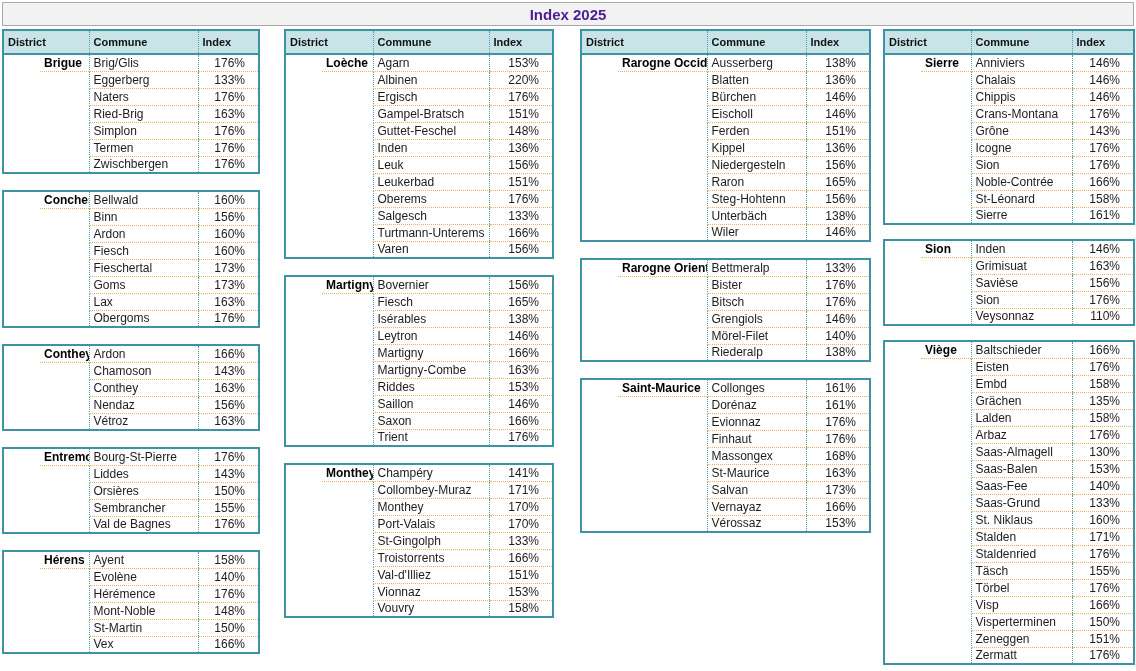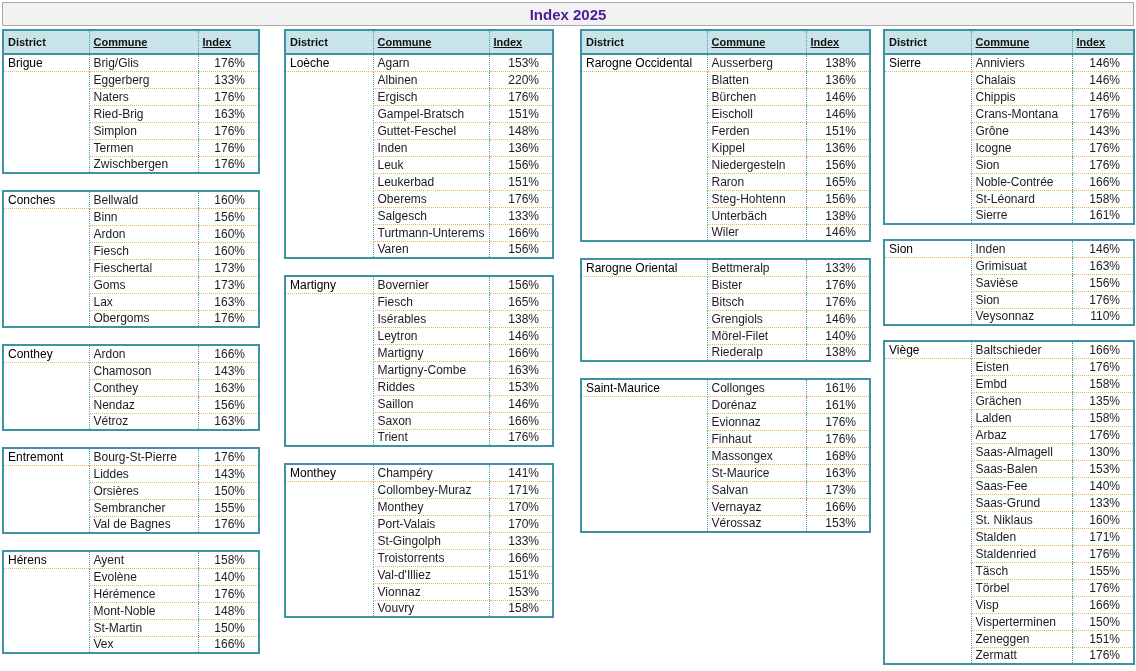--- a/index.html
+++ b/index.html
@@ -63,21 +63,21 @@
   thead th {
     background: var(--header-bg);
     font-weight: bold;
     font-size: 11px;
     color: #111;
     text-align: left;
     height: 24px;
     padding: 2px 4px;
     border-bottom: 2px solid var(--teal);
   }
-  thead th + th { border-left: 1px dotted var(--teal-dot); text-decoration: underline; }
+  thead th + th { border-left: 1px dotted var(--teal-dot); }
 
   td {
     font-size: 12px;
     height: 17px;
     padding: 0 4px;
     vertical-align: middle;
     white-space: nowrap;
     overflow: hidden;
   }
   td.commune, td.index { border-left: 1px dotted var(--teal-dot); }
@@ -86,25 +86,26 @@
   tbody tr:not(:last-child) td.index { border-bottom: 1px dotted var(--gold); }
 
   td.district {
     vertical-align: top;
     padding: 0;
   }
   .district-name {
     height: 17px;
     line-height: 17px;
     padding: 0 4px;
-    font-weight: normal;
+    font-weight: bold;
     color: #000;
     border-bottom: 1px dotted var(--gold);
     white-space: nowrap;
     overflow: hidden;
+    margin-left: 36px;
   }
 </style>
 </head>
 <body>
 
 <div class="title-band">Index 2025</div>
 <div id="columns">
     <div class="column column-1">
       <table class="district-table">
         <colgroup>

